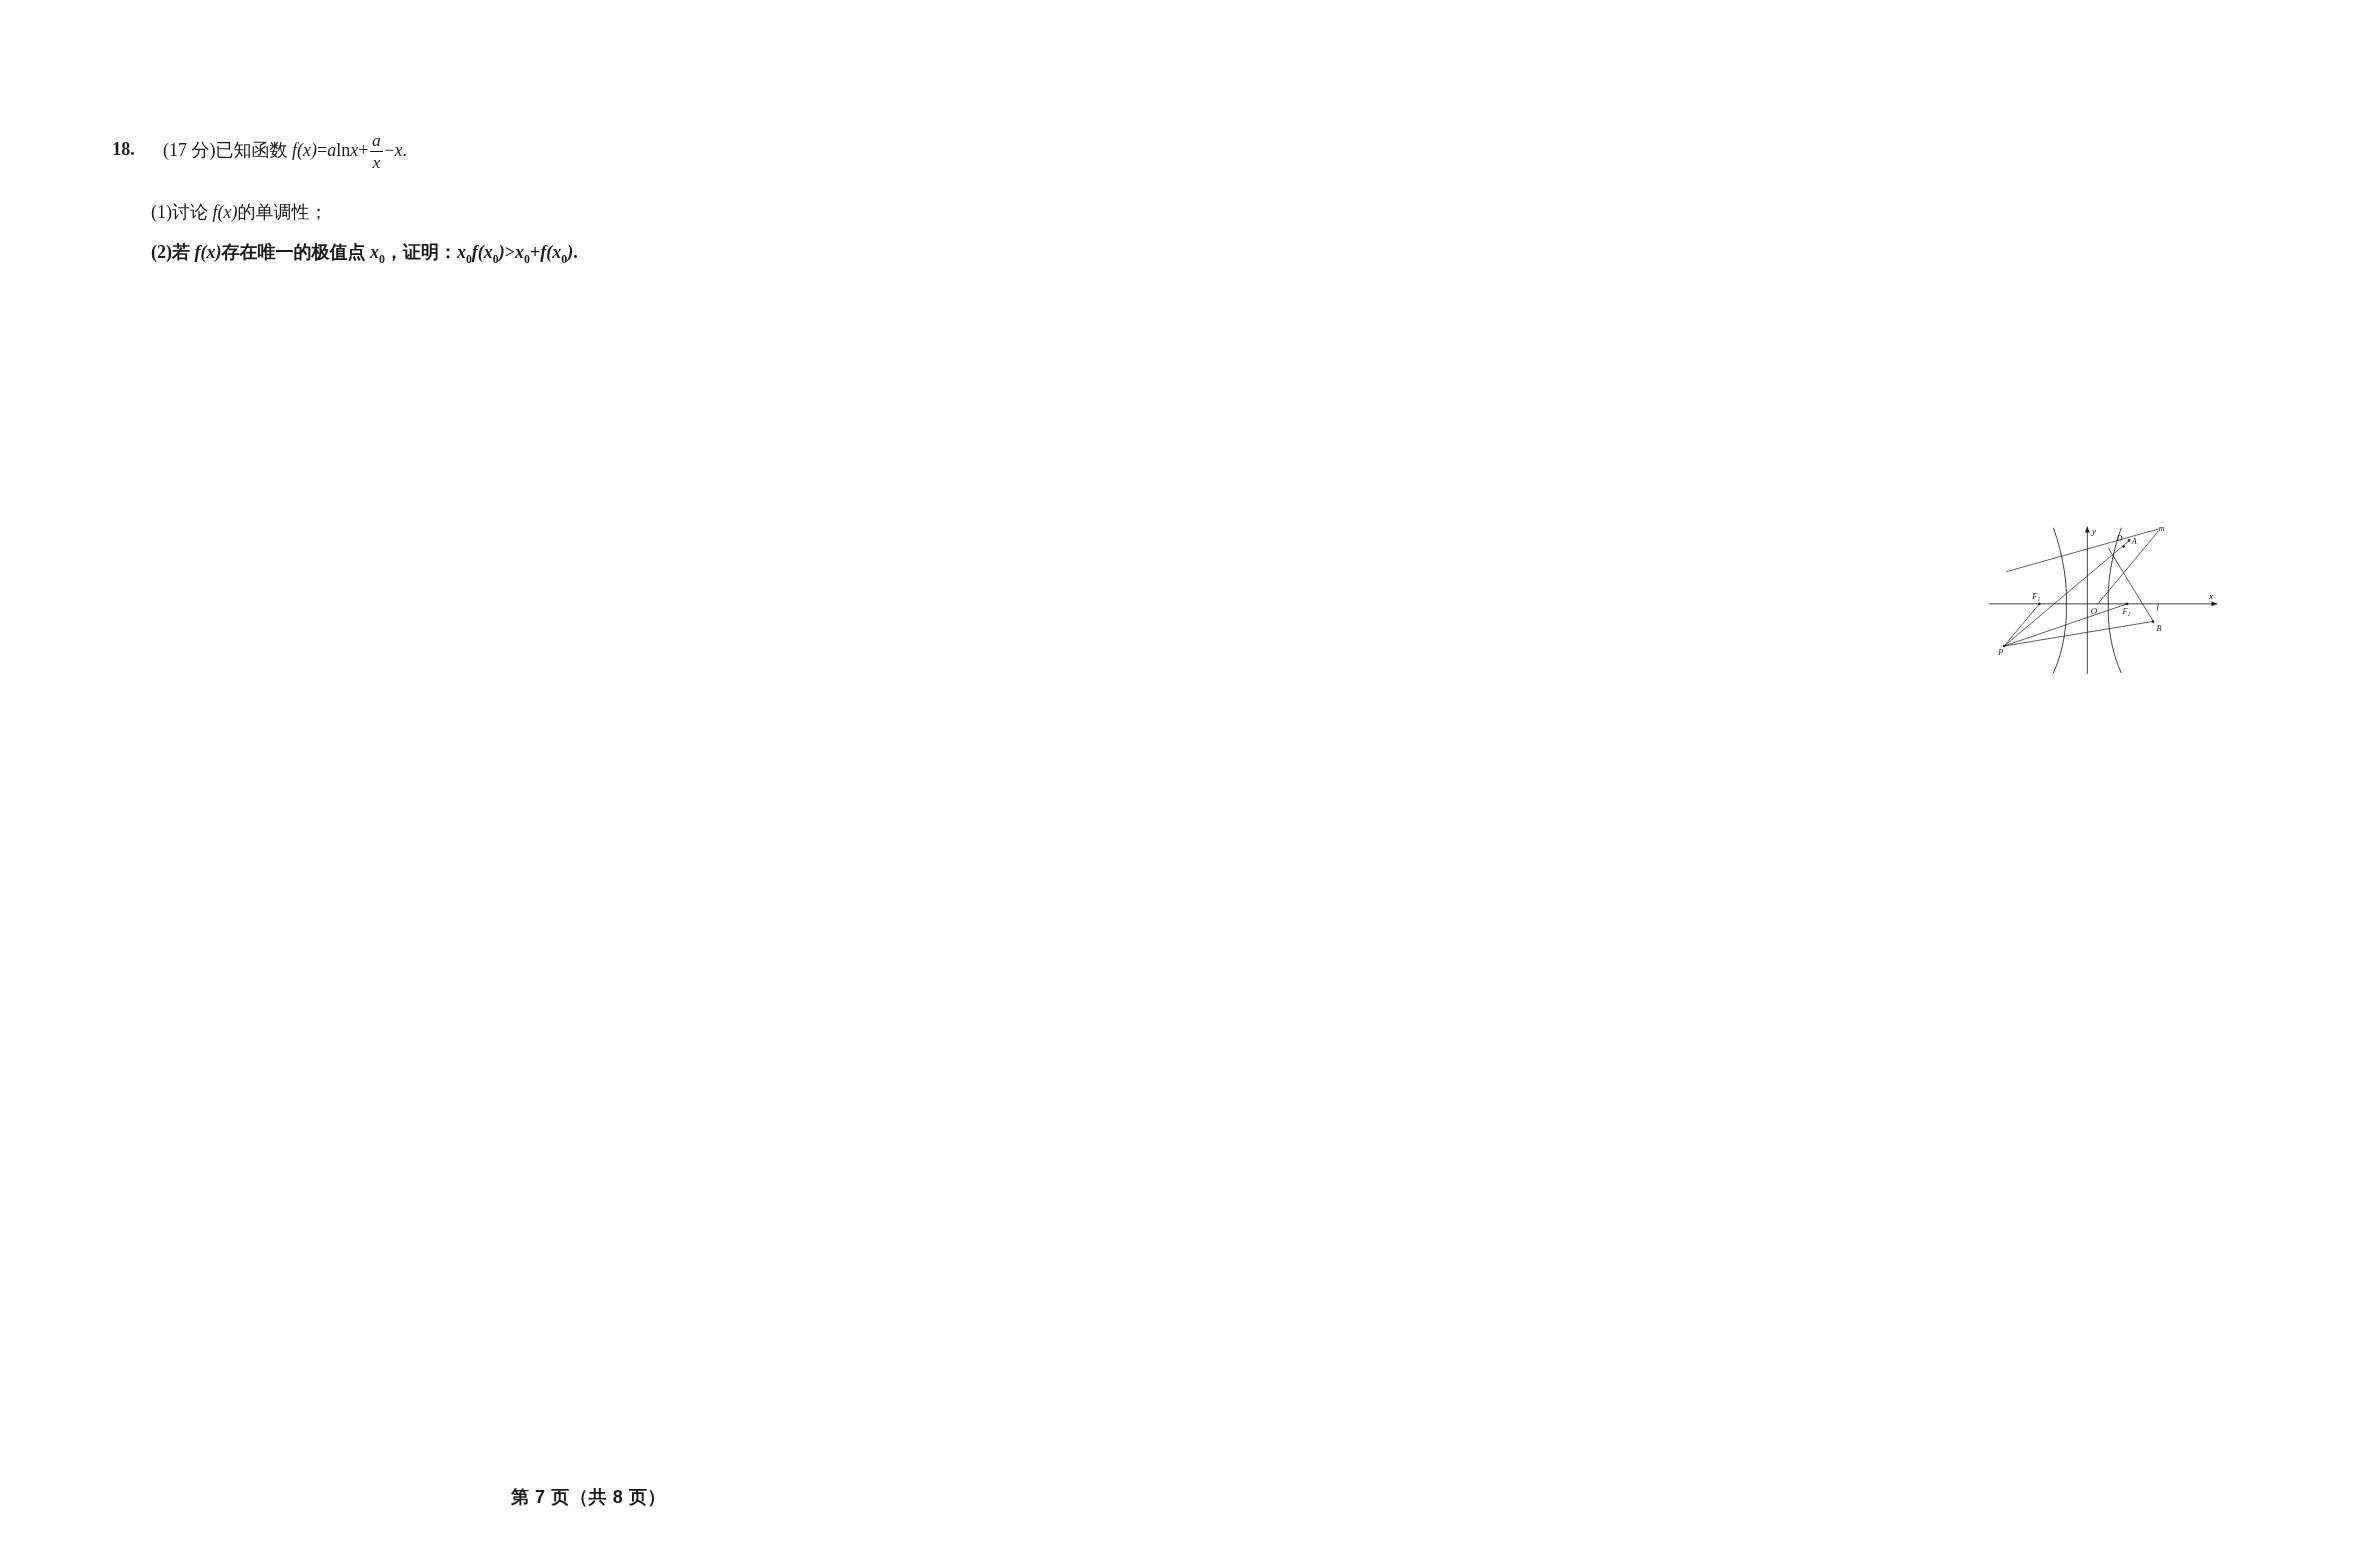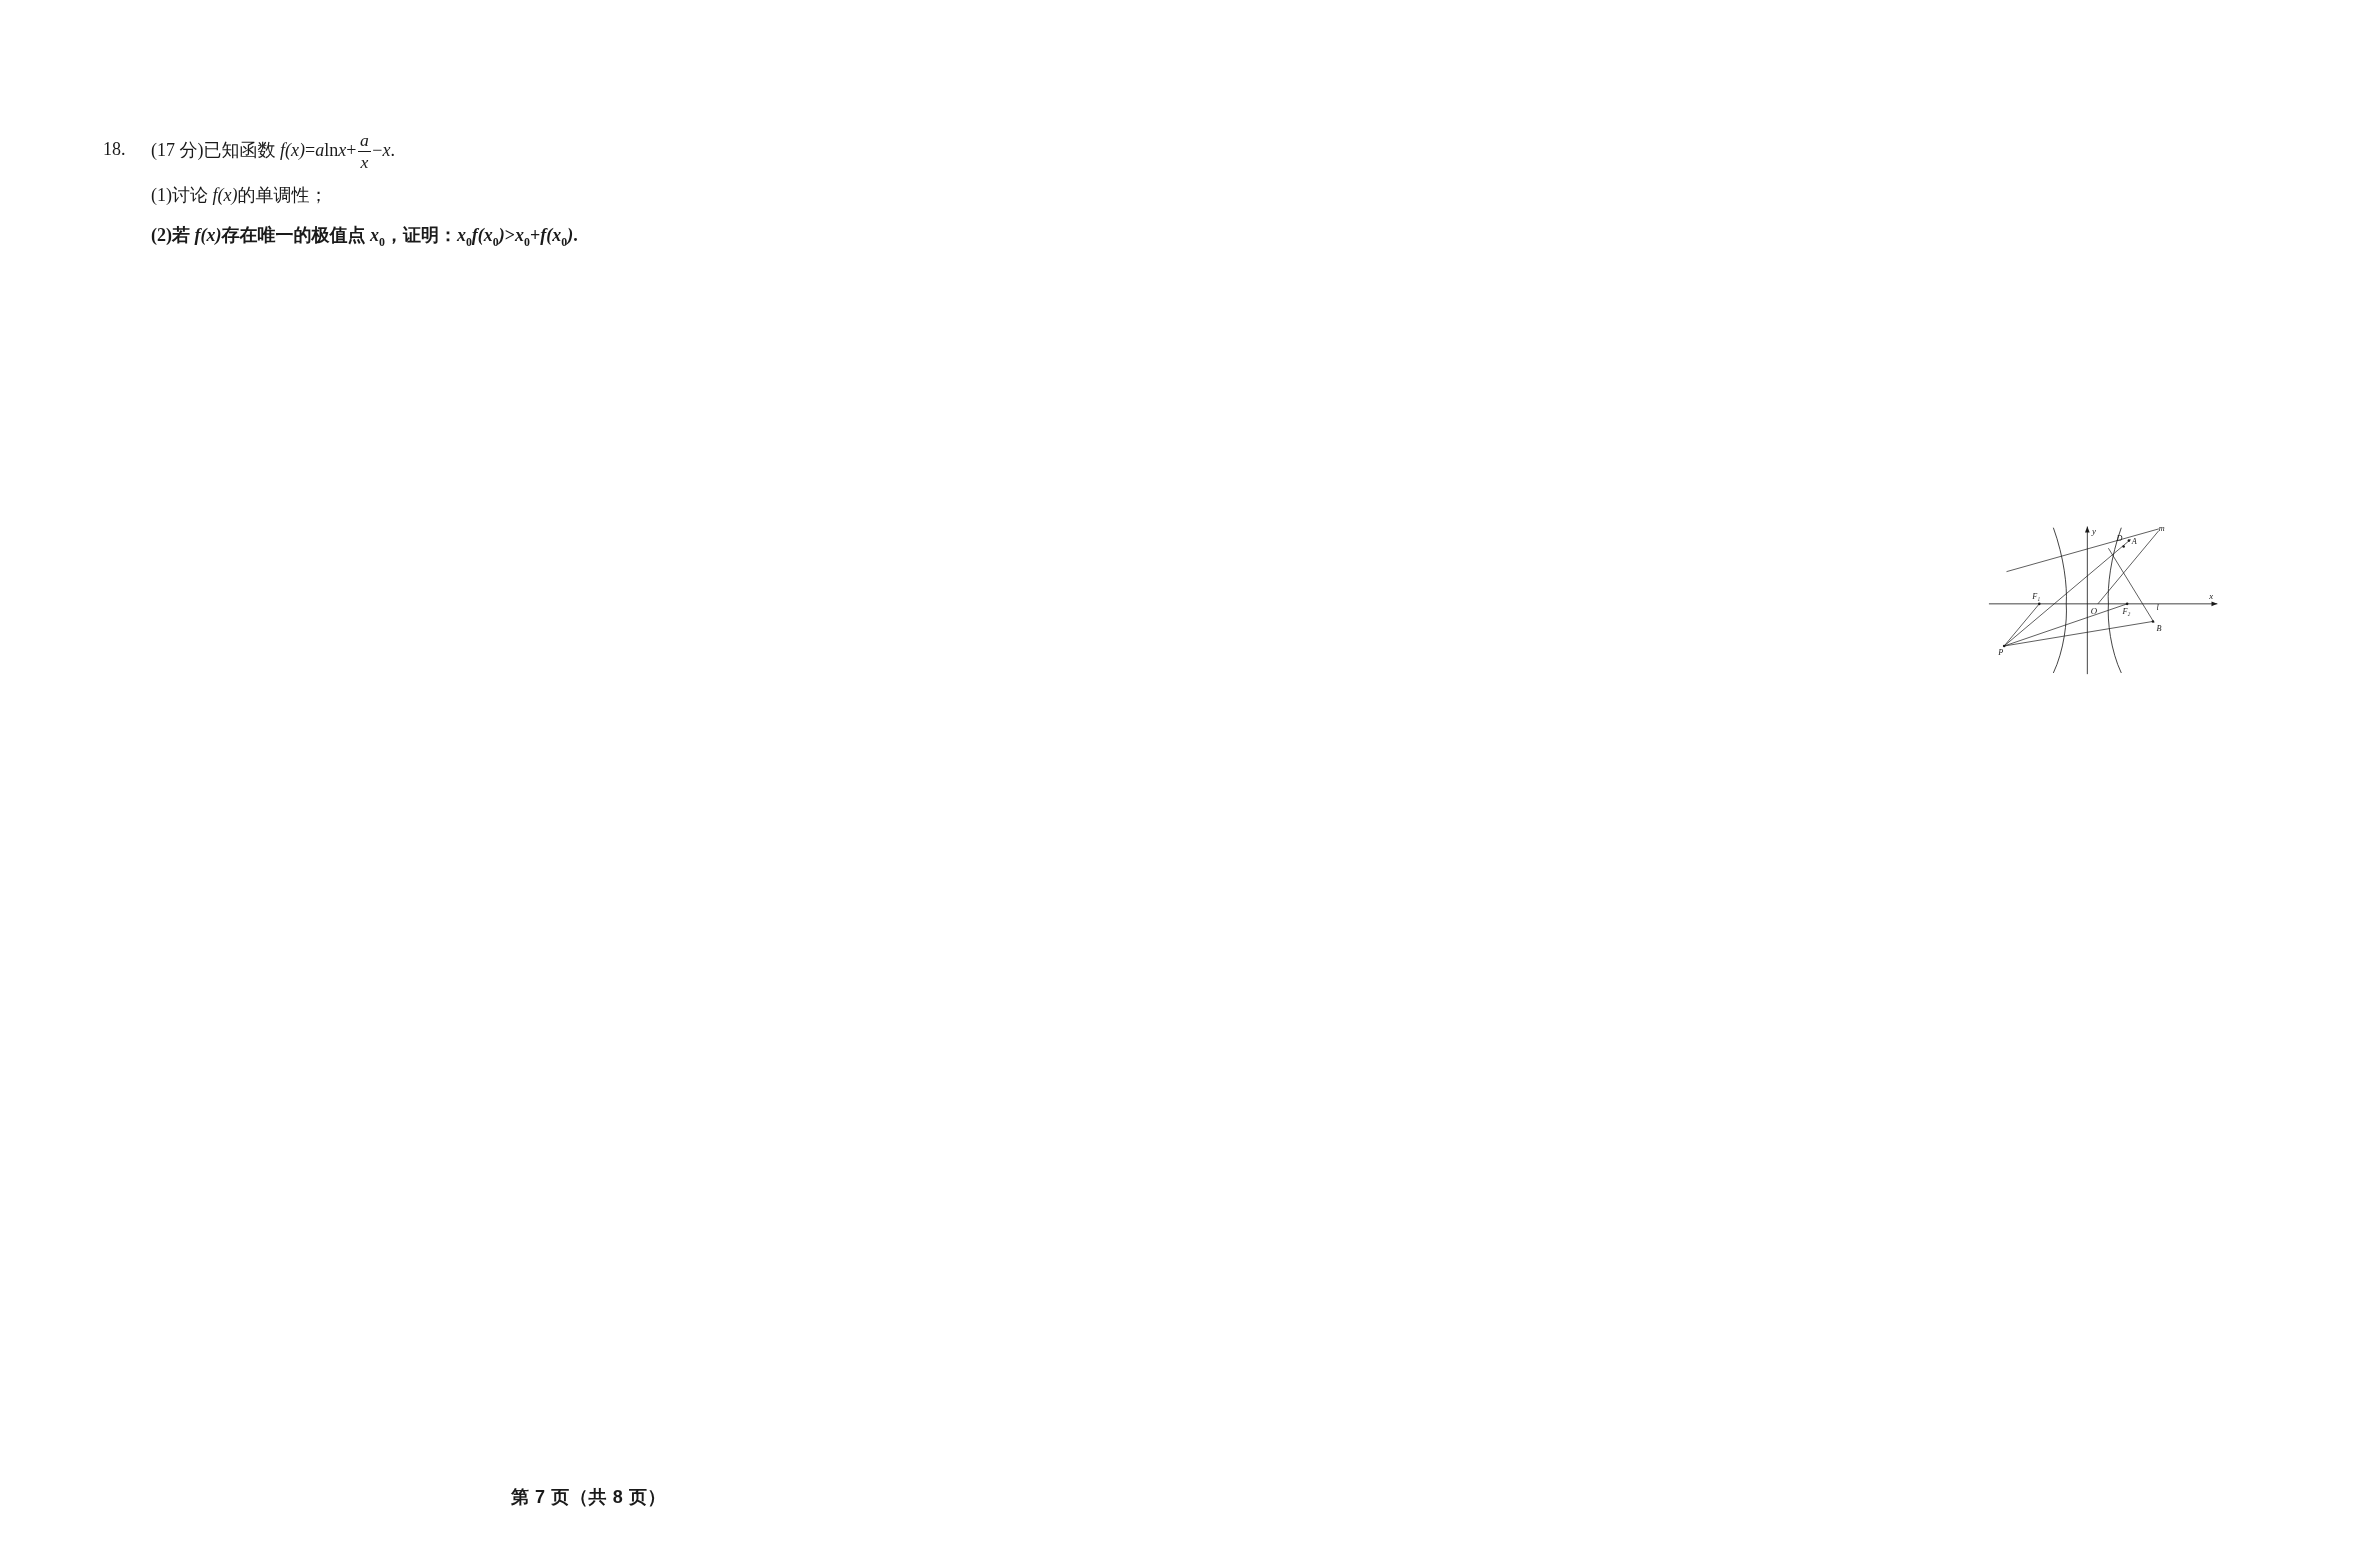--- a/index.html
+++ b/index.html
@@ -38,23 +38,24 @@
   }
   .q18 { left: 103px; top: 132px; width: 939px; }
 
   .qline {
     display: block;
     white-space: nowrap;
   }
   .qnum {
     display: inline-block;
     width: 41px;
-    text-align: left;
-    margin-right: 7px;
+    text-align: center;
+    margin-right: 19px;
     vertical-align: top;
+    font-weight: bold;
   }
   .indent1 { padding-left: 48px; }
   .indent2 { padding-left: 48px; }
   .math { font-style: italic; font-family: "Liberation Serif", serif; }
   .upr { font-style: normal; }
 
   
   .frac {
     display: inline-block;
     vertical-align: middle;
@@ -105,21 +106,21 @@
 <div class="page">
 
   <div class="sheet sheet-left">
 
     <div class="qblock q18">
 
       <div class="qline">
         <span class="qnum">18.</span><span>(17 分)</span><span>已知函数</span>&nbsp;<span class="math">f</span><span class="math">(</span><span class="math">x</span><span class="math">)</span><span>=</span><span class="math">a</span><span class="upr">ln</span><span class="math">x</span><span>+</span><span class="frac"><span class="num math">a</span><span class="den math">x</span></span><span>−</span><span class="math">x</span><span>.</span>
       </div>
 
-      <div class="qline indent1" style="margin-top:6px;">
+      <div class="qline indent1" style="margin-top:23px;">
         <span>(1)讨论</span>&nbsp;<span class="math">f(x)</span><span>的单调性；</span>
       </div>
 
       <div class="qline indent2" style="margin-top:5.9px;font-weight:bold;">
         <span>(2)若</span>&nbsp;<span class="math">f(x)</span><span>存在唯一的极值点</span>&nbsp;<span class="math">x<span class="subn">0</span></span><span>，证明：</span><span class="math">x<span class="subn">0</span>f(x<span class="subn">0</span>)</span><span>&gt;</span><span class="math">x<span class="subn">0</span></span><span>+</span><span class="math">f(x<span class="subn">0</span>)</span><span>.</span>
       </div>
 
     </div>
 
     <div class="footer footer-left">第 7 页（共 8 页）</div>

